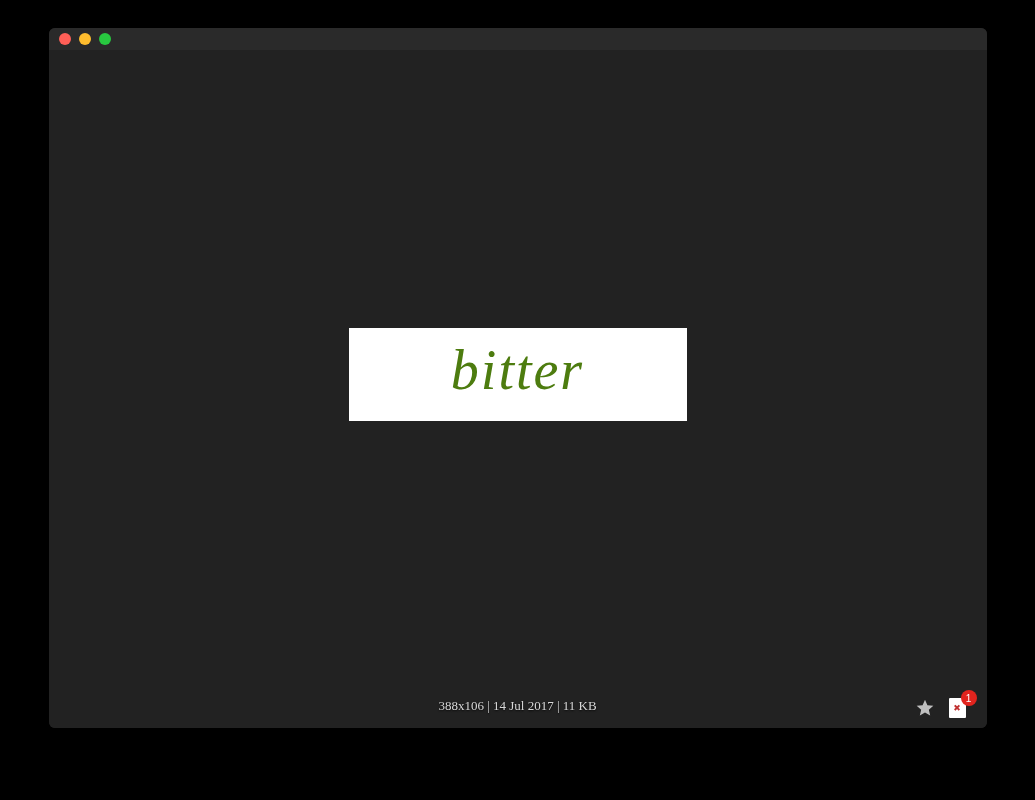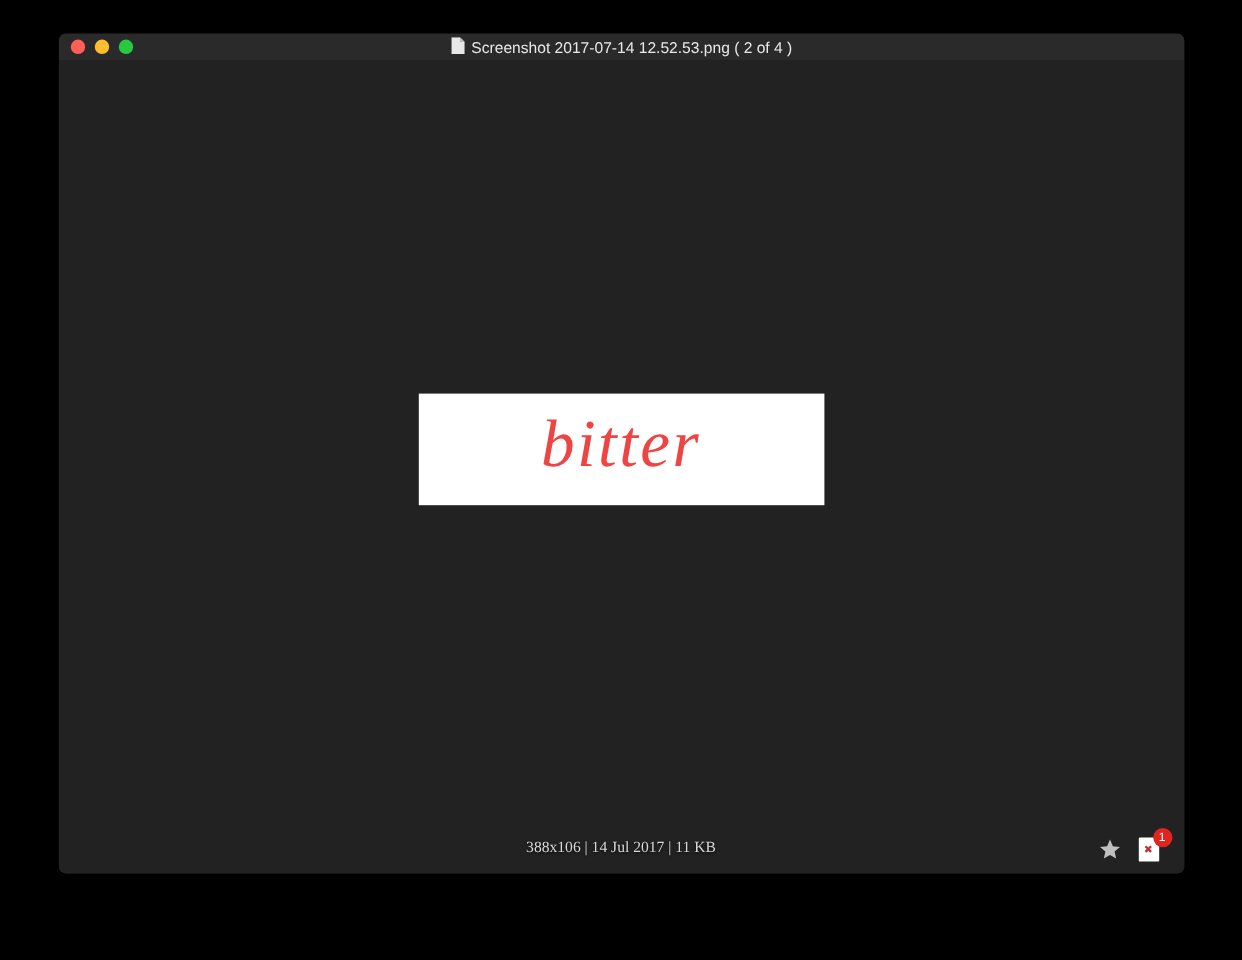--- a/index.html
+++ b/index.html
@@ -79,21 +79,21 @@
       background: #ffffff;
       display: flex;
       align-items: center;
       justify-content: center;
       margin-top: -30px;
     }
     .script-text {
       font-family: cursive;
       font-size: 56px;
       font-style: italic;
-      color: #ef4444;
+      color: #4d7c0f;
       letter-spacing: 2px;
       transform: translateY(-4px);
     }
     .info-bar {
       position: absolute;
       bottom: 14px;
       left: 50%;
       transform: translateX(-50%);
       color: #d8d8d8;
       font-size: 13px;
@@ -159,29 +159,20 @@
 </head>
 <body>
 
 <div class="window">
   <div class="titlebar">
     <div class="traffic-lights">
       <div class="traffic-light tl-close"></div>
       <div class="traffic-light tl-min"></div>
       <div class="traffic-light tl-max"></div>
     </div>
-    <div class="title-center">
-      <span>
-        <svg class="file-icon-svg" viewBox="0 0 12 14">
-          <path d="M1 0 L8 0 L12 4 L12 14 L1 14 Z" fill="#e8e8e8"></path>
-          <path d="M8 0 L8 4 L12 4 Z" fill="#b8b8b8"></path>
-        </svg>
-      </span>
-      <span>Screenshot 2017-07-14 12.52.53.png ( 2 of 4 )</span>
-    </div>
   </div>
 
   <div class="viewer-area">
     <div class="image-preview">
       <span class="script-text">bitter</span>
     </div>
 
     <div class="info-bar">388x106 | 14 Jul 2017 | 11 KB</div>
 
     <div class="bottom-right">

